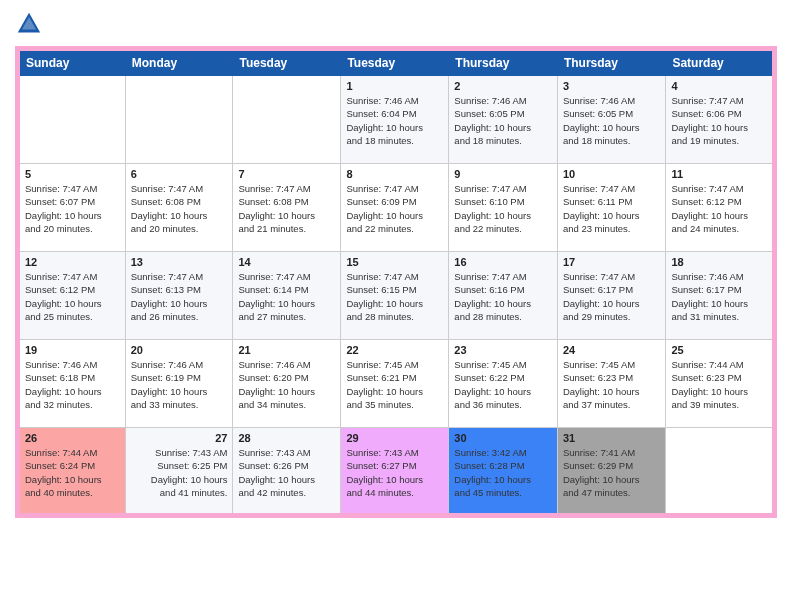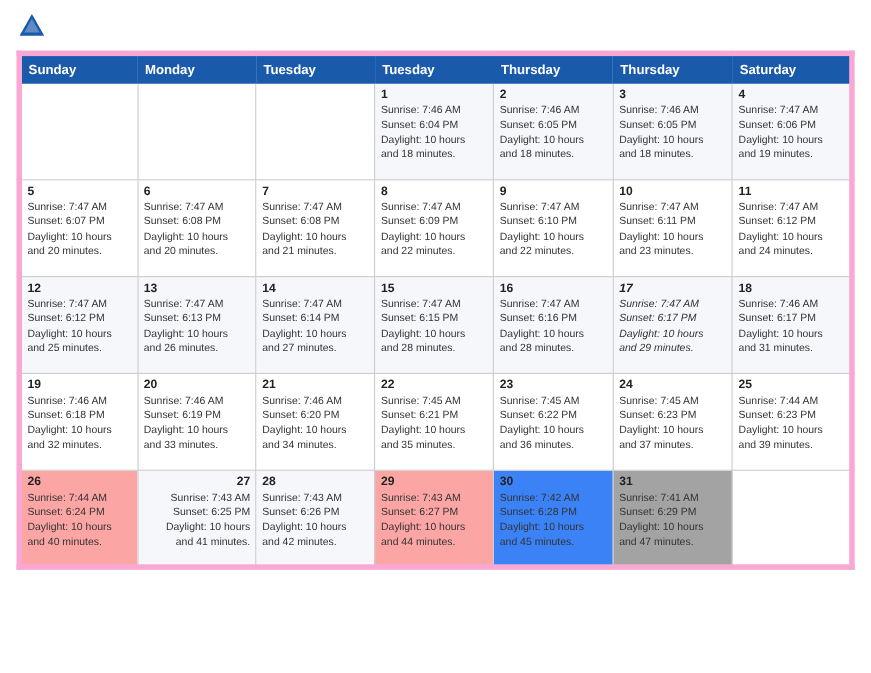--- a/index.html
+++ b/index.html
@@ -249,21 +249,21 @@
 Daylight: 10 hours
 and 28 minutes.</div>
           </td>
           <td style="background: rgb(245, 247, 250);">
             <span class="day-num">16</span>
             <div class="day-info" style="white-space: pre-line;">Sunrise: 7:47 AM
 Sunset: 6:16 PM
 Daylight: 10 hours
 and 28 minutes.</div>
           </td>
-          <td style="background: rgb(245, 247, 250); font-style: italic;">
+          <td style="background: rgb(245, 247, 250);">
             <span class="day-num">17</span>
             <div class="day-info" style="white-space: pre-line;">Sunrise: 7:47 AM
 Sunset: 6:17 PM
 Daylight: 10 hours
 and 29 minutes.</div>
           </td>
           <td style="background: rgb(245, 247, 250);">
             <span class="day-num">18</span>
             <div class="day-info" style="white-space: pre-line;">Sunrise: 7:46 AM
 Sunset: 6:17 PM
@@ -337,30 +337,30 @@
 Daylight: 10 hours
 and 41 minutes.</div>
           </td>
           <td style="background: rgb(245, 247, 250);">
             <span class="day-num">28</span>
             <div class="day-info" style="white-space: pre-line;">Sunrise: 7:43 AM
 Sunset: 6:26 PM
 Daylight: 10 hours
 and 42 minutes.</div>
           </td>
-          <td style="background: #fca5a5;">
+          <td style="background: #f0abfc;">
             <span class="day-num">29</span>
             <div class="day-info" style="white-space: pre-line;">Sunrise: 7:43 AM
 Sunset: 6:27 PM
 Daylight: 10 hours
 and 44 minutes.</div>
           </td>
           <td style="background: #3b82f6;">
             <span class="day-num">30</span>
-            <div class="day-info" style="white-space: pre-line;">Sunrise: 7:42 AM
+            <div class="day-info" style="white-space: pre-line;">Sunrise: 3:42 AM
 Sunset: 6:28 PM
 Daylight: 10 hours
 and 45 minutes.</div>
           </td>
           <td style="background: #a3a3a3;">
             <span class="day-num">31</span>
             <div class="day-info" style="white-space: pre-line;">Sunrise: 7:41 AM
 Sunset: 6:29 PM
 Daylight: 10 hours
 and 47 minutes.</div>

